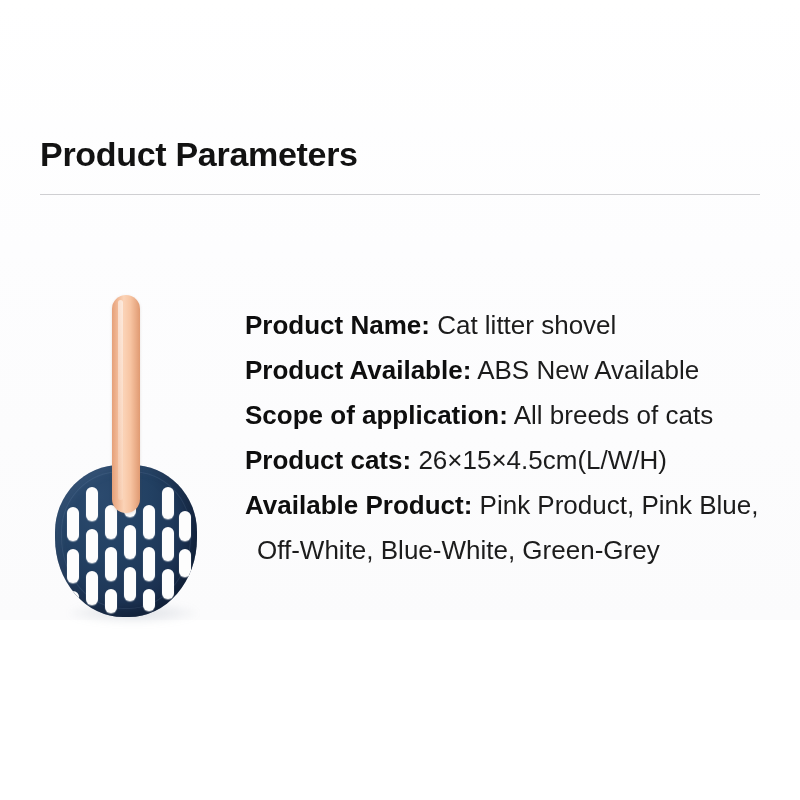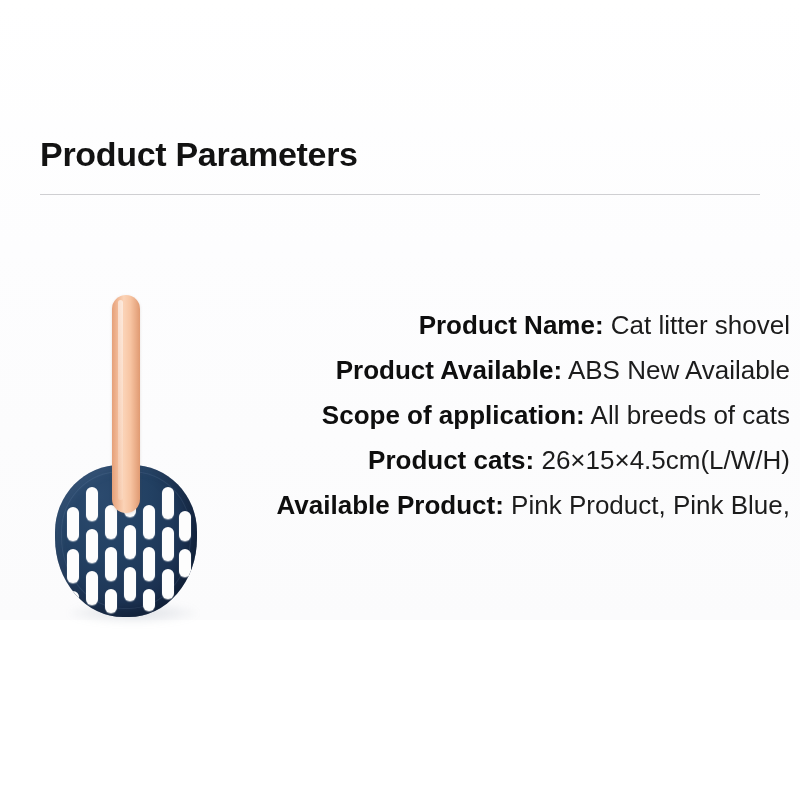--- a/index.html
+++ b/index.html
@@ -121,21 +121,20 @@
     border-radius: 3px;
     background: linear-gradient(180deg, rgba(255,255,255,0.55), rgba(255,255,255,0.15));
   }
 
   
   #spec-list {
     position: absolute;
     left: 245px;
     top: 303px;
     width: 545px;
-    text-align: right;
   }
   .spec-row {
     height: 45px;
     line-height: 45px;
     white-space: nowrap;
     font-size: 26px;
     color: #151515;
   }
   .spec-label {
     font-weight: bold;
@@ -225,16 +224,19 @@
     <div class="spec-row">
       <span class="spec-label">Product cats:</span>
       <span class="spec-value">26×15×4.5cm(L/W/H)</span>
     </div>
 
     <div class="spec-row">
       <span class="spec-label">Available Product:</span>
       <span class="spec-value">Pink Product, Pink Blue,</span>
     </div>
 
+    <div class="spec-row continuation">
+      <span class="spec-value">Off-White, Blue-White, Green-Grey</span>
+    </div>
 
   </div>
 
 </div>
 
 </body></html>

